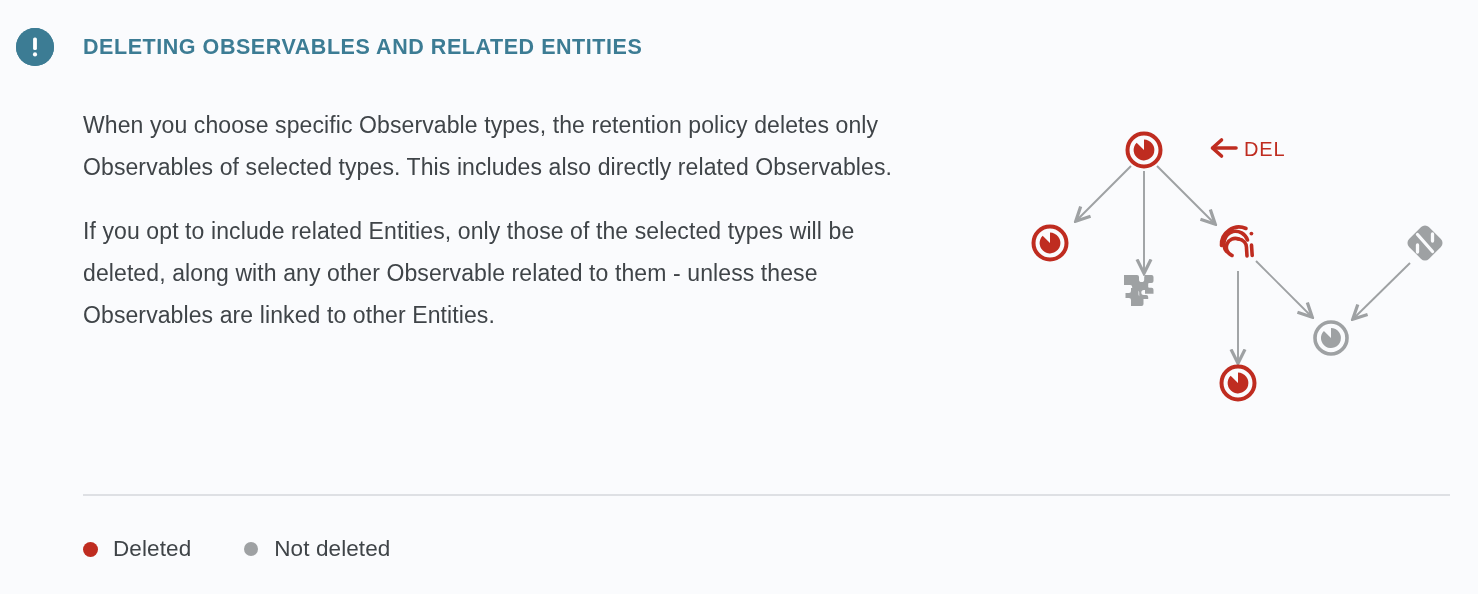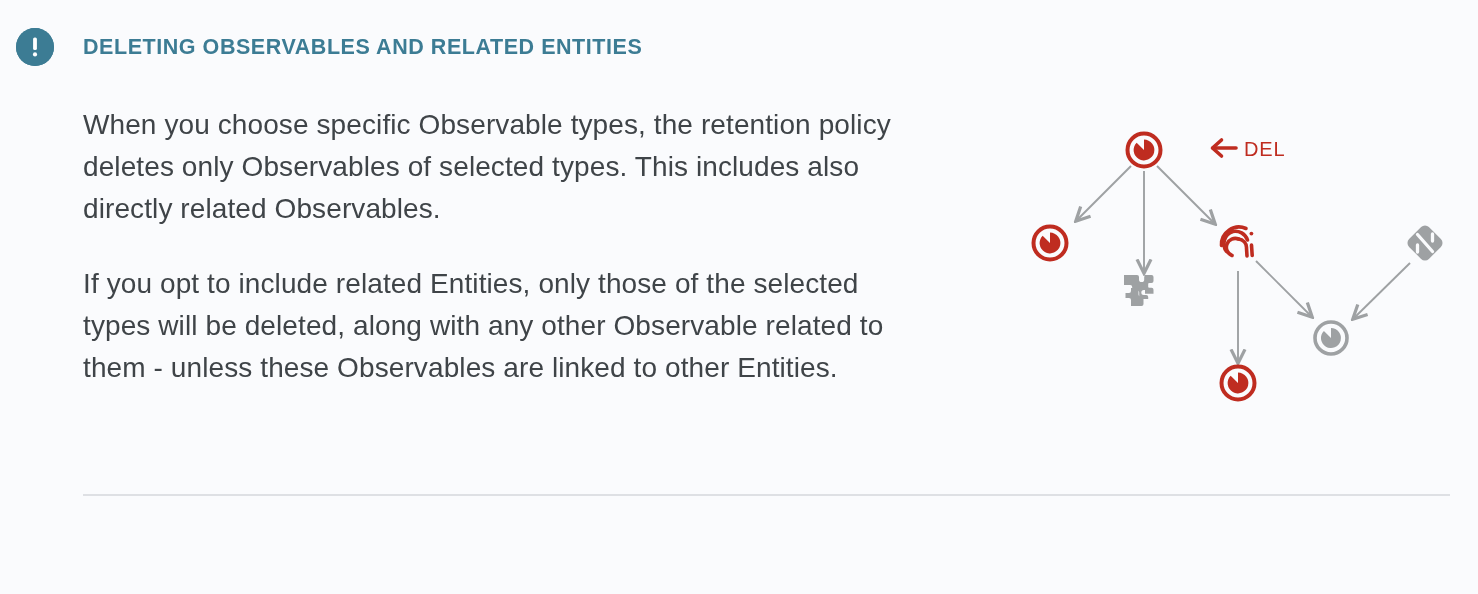--- a/index.html
+++ b/index.html
@@ -63,25 +63,25 @@
   
   .body-col {
     position: absolute;
     left: 83px;
     top: 104px;
     width: 835px;
   }
 
   .para {
     color: #3F4448;
-    font-size: 28px;
+    font-size: 23px;
     line-height: 42px;
     letter-spacing: 0.1px;
   }
-  .para + .para { margin-top: 33px; }
+  .para + .para { margin-top: 22px; }
 
   
   .diagram {
     position: absolute;
     left: 1000px;
     top: 108px;
     width: 470px;
     height: 310px;
   }
   .diagram svg { display: block; }
@@ -241,14 +241,24 @@
     <svg width="30" height="22" viewBox="0 0 30 22" style="vertical-align:-3px;margin-right:5px" aria-hidden="true">
       <g stroke="#BF2C20" stroke-width="3.6" fill="none" stroke-linecap="round" stroke-linejoin="round">
         <path d="M27,11 L4,11"></path>
         <path d="M12.5,3 L3.5,11 L12.5,19"></path>
       </g>
     </svg><span>DEL</span>
   </div>
 
   <div class="divider"></div>
 
+  <div class="legend">
+    <div class="legend-item deleted-item">
+      <span class="legend-dot deleted"></span>
+      <span class="legend-label">Deleted</span>
+    </div>
+    <div class="legend-item not-deleted-item">
+      <span class="legend-dot not-deleted"></span>
+      <span class="legend-label">Not deleted</span>
+    </div>
+  </div>
 
 </div>
 
 </body></html>

